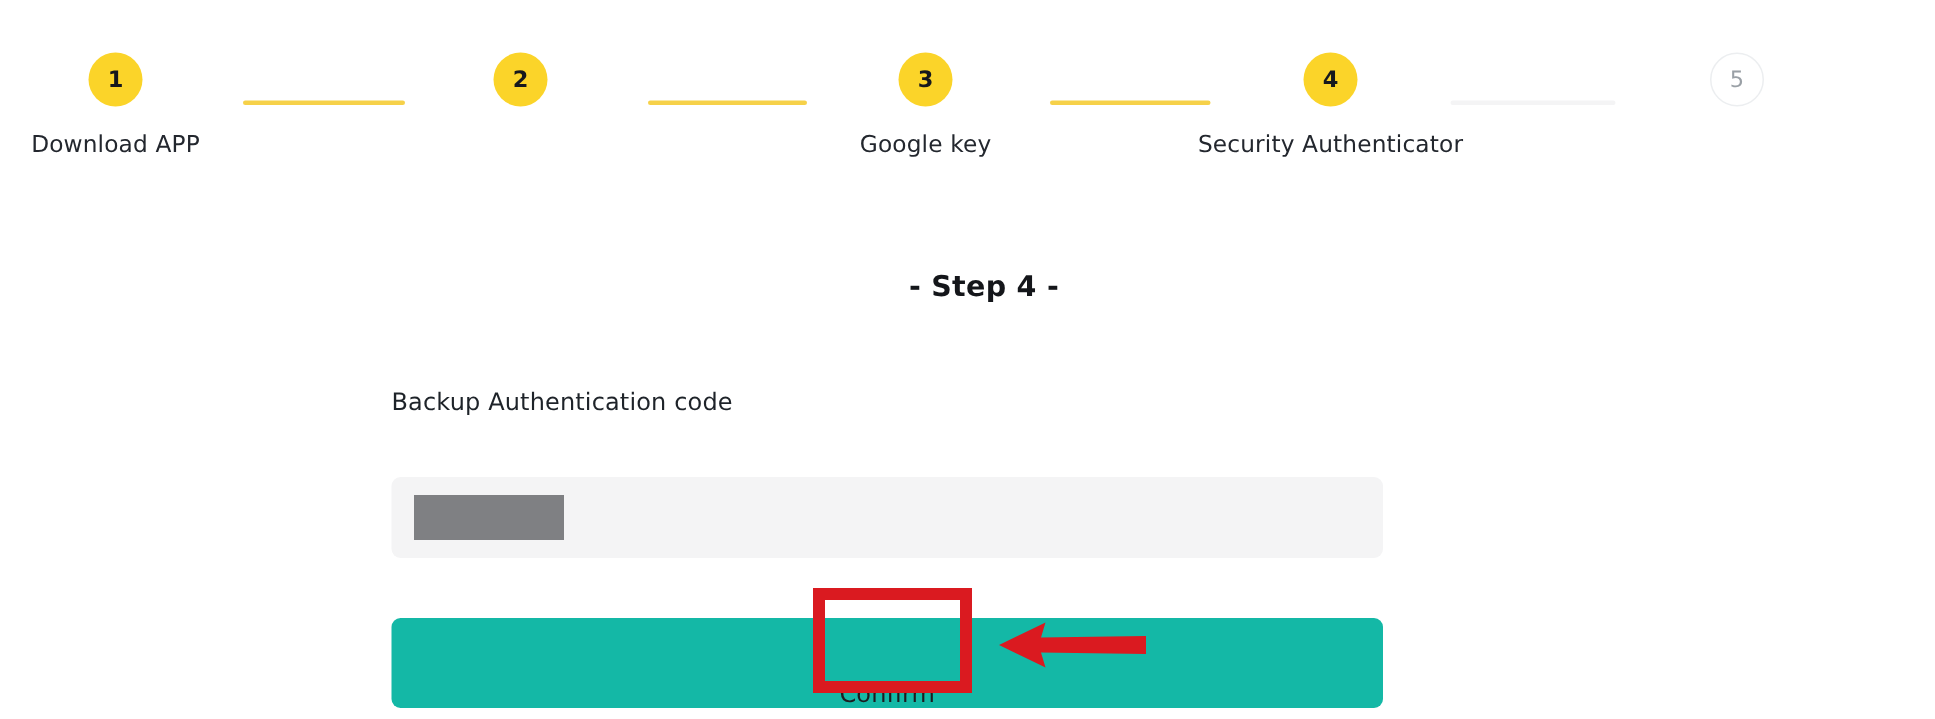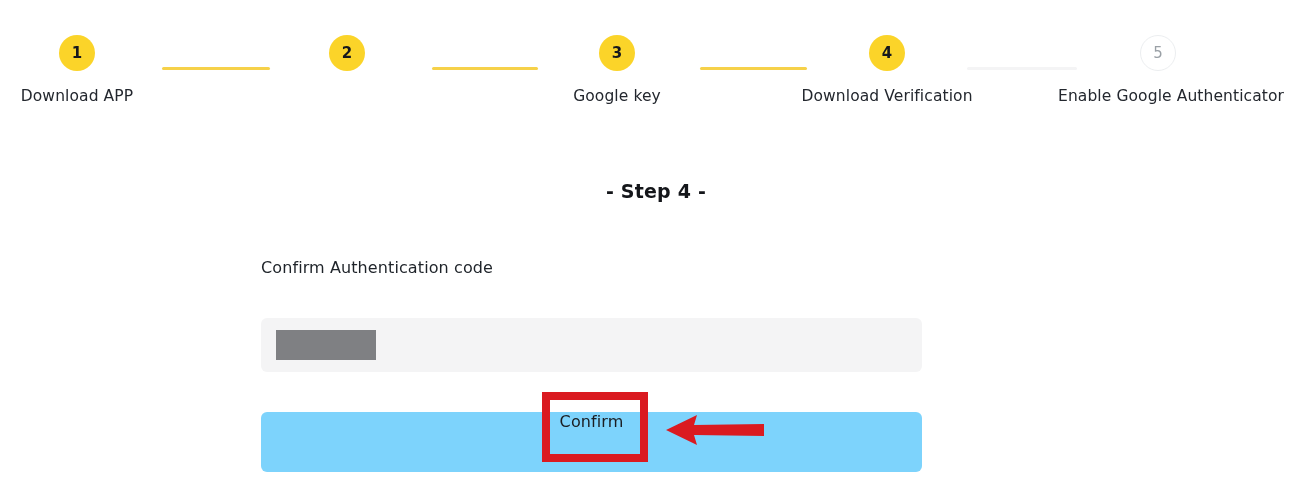--- a/index.html
+++ b/index.html
@@ -110,24 +110,24 @@
     left: 15px;
     top: 12px;
     width: 100px;
     height: 30px;
     background: #7f8083;
   }
   .confirm-button {
     position: relative;
     margin-top: 40px;
     height: 60px;
-    background: #7dd3fc;
+    background: #14b8a6;
     border-radius: 6px;
     display: flex;
-    align-items: flex-start;
+    align-items: flex-end;
     justify-content: center;
     cursor: pointer;
     user-select: none;
   }
   .confirm-label {
     font-size: 16px;
     color: #1b1d21;
     letter-spacing: 0.1px;
   }
 
@@ -170,35 +170,34 @@
     <div class="step-circle done">2</div>
   </div>
 
   <div class="step" style="left:517px;">
     <div class="step-circle done">3</div>
     <div class="step-label">Google key</div>
   </div>
 
   <div class="step" style="left:787px;">
     <div class="step-circle done">4</div>
-    <div class="step-label">Download Verification</div>
+    <div class="step-label">Security Authenticator</div>
   </div>
 
   <div class="step" style="left:1058px;">
     <div class="step-circle todo">5</div>
-    <div class="step-label">Enable Google Authenticator</div>
   </div>
 
 </div>
 
 <div class="step-heading">- Step 4 -</div>
 
 <div class="form">
 
-  <div class="field-label">Confirm Authentication code</div>
+  <div class="field-label">Backup Authentication code</div>
 
   <div class="input-box">
     <div class="redaction"></div>
   </div>
 
   <div class="confirm-button">
     <span class="confirm-label">Confirm</span>
   </div>
 
 </div>

